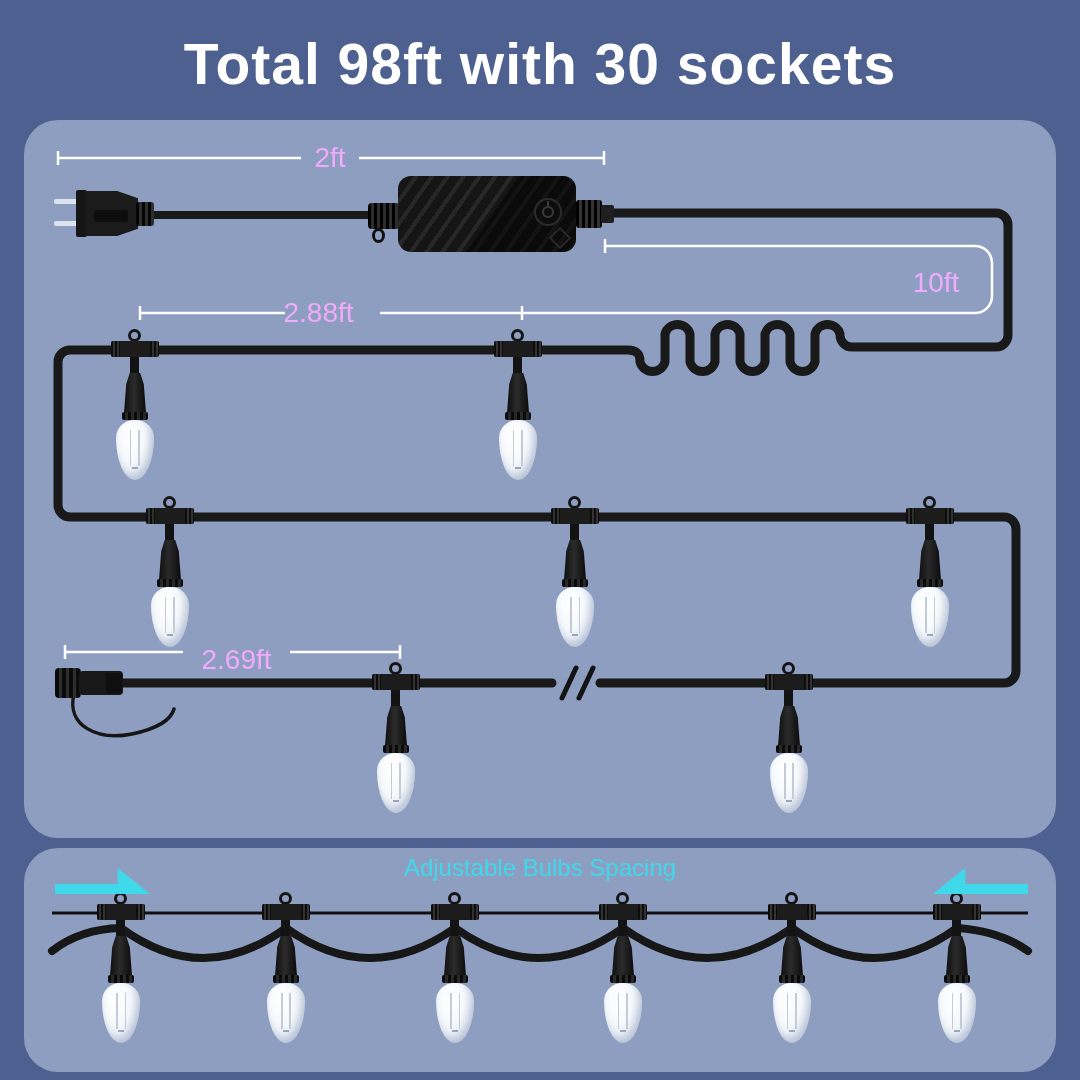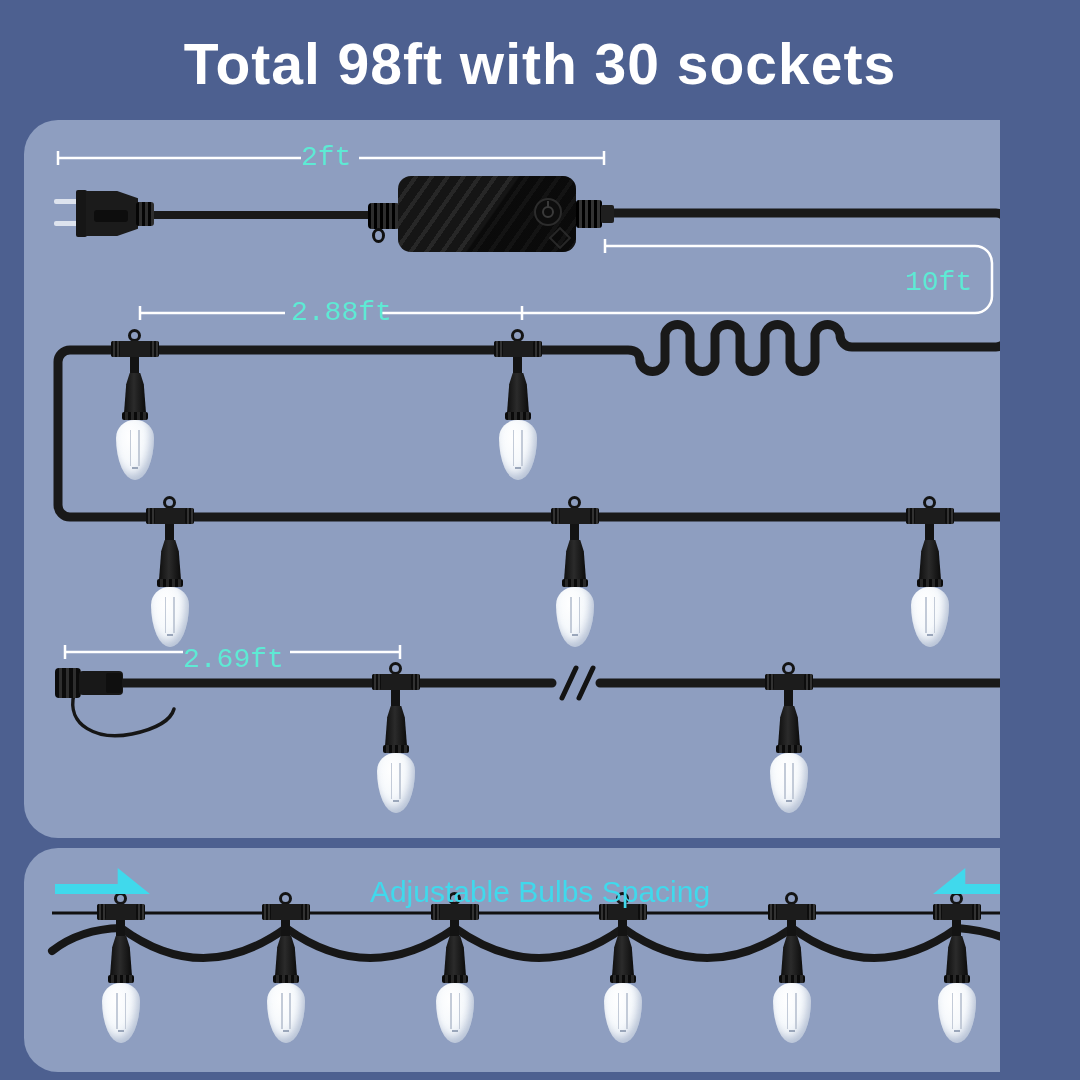--- a/index.html
+++ b/index.html
@@ -1,36 +1,36 @@
 <!DOCTYPE html>
 <html><head>
 <meta charset="utf-8">
 <style>
   html,body{margin:0;padding:0;background:#4d6090;}
-  #stage{position:relative;width:1000px;height:1080px;overflow:hidden;
+  #stage{position:relative;width:1080px;height:1080px;overflow:hidden;
          background:var(--bg,#4d6090);font-family:"Liberation Sans",sans-serif;}
 
   .panel{position:absolute;left:24px;width:1032px;background:var(--panel,#8e9ec0);border-radius:34px;}
   #main-panel{top:120px;height:718px;}
   #spacing-panel{top:848px;height:224px;}
 
   #title{position:absolute;left:0;top:30px;width:1080px;height:68px;line-height:68px;
          text-align:center;color:#fff;font-size:57px;font-weight:bold;letter-spacing:1px;}
 
   #cords{position:absolute;left:0;top:0;width:1080px;height:1080px;pointer-events:none;}
 
-  .dim-label{position:absolute;color:#5eead4;font-size:28px;line-height:32px;
-             font-family:Liberation Mono, monospace;}
+  .dim-label{position:absolute;color:#f0abfc;font-size:28px;line-height:32px;text-align:center;
+             font-family:Liberation Sans, sans-serif;}
   #dim-2ft{left:301px;top:142px;width:58px;}
-  #dim-288ft{left:291px;top:297px;width:95px;}
+  #dim-288ft{left:271px;top:297px;width:95px;}
   #dim-10ft{left:905px;top:267px;width:62px;}
   #dim-269ft{left:183px;top:644px;width:107px;}
 
-  #spacing-caption{position:absolute;left:24px;top:874px;width:1032px;text-align:center;
-                   color:var(--cyan,#40d9ec);font-size:30px;line-height:36px;}
+  #spacing-caption{position:absolute;left:24px;top:850px;width:1032px;text-align:center;
+                   color:var(--cyan,#40d9ec);font-size:24px;line-height:36px;}
   .cyan-arrow{position:absolute;top:868px;width:95px;height:26px;background:var(--cyan,#40d9ec);}
   #arrow-left{left:55px;clip-path:polygon(0 62%,66% 62%,66% 0,100% 100%,0 100%);}
   #arrow-right{left:933px;clip-path:polygon(100% 62%,34% 62%,34% 0,0 100%,100% 100%);}
 
   
   .abs{position:absolute;}
   .prong{width:24px;height:5px;background:#dde3ee;border-radius:2px;}
   #plug-face{left:76px;top:190px;width:11px;height:47px;background:#161616;border-radius:2px;}
   #plug-body{left:86px;top:191px;width:52px;height:45px;background:#1b1b1b;
              clip-path:polygon(0 0,60% 0,100% 16%,100% 84%,60% 100%,0 100%);}

